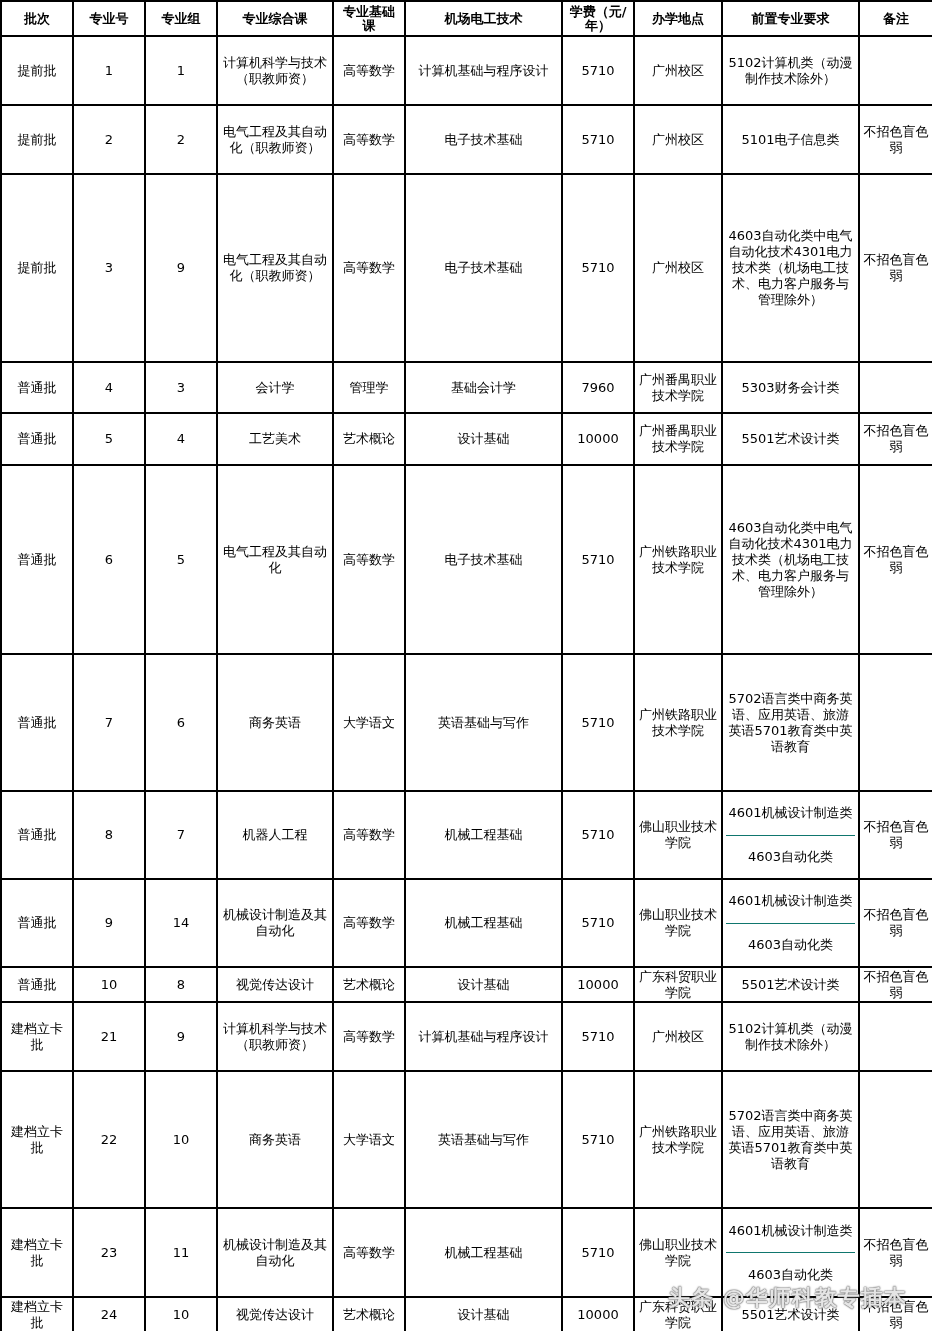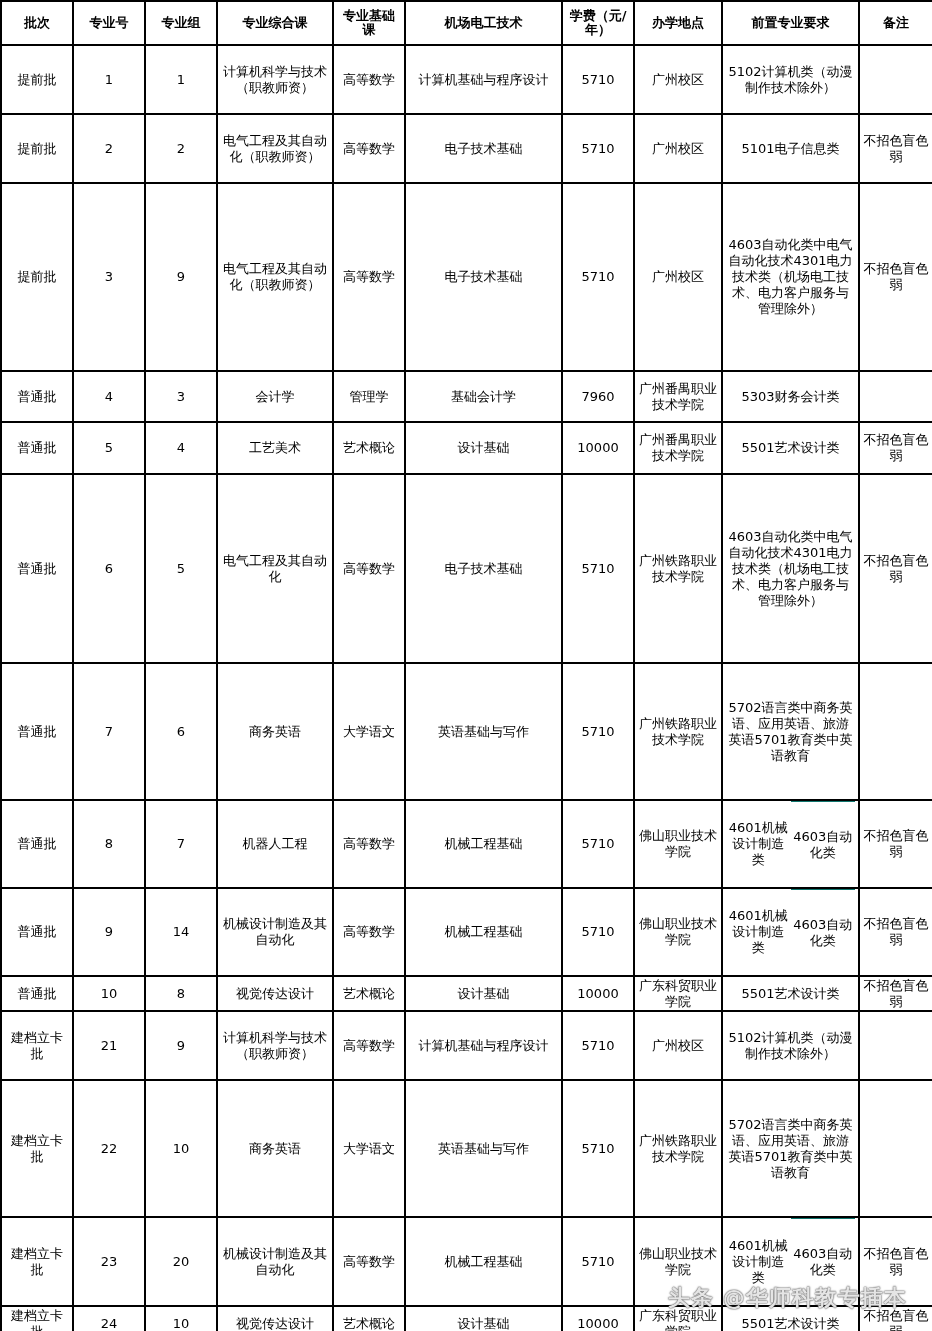--- a/index.html
+++ b/index.html
@@ -1,20 +1,20 @@
 <!DOCTYPE html>
 <html><head>
 <meta charset="utf-8">
 <style>
   html, body { margin: 0; padding: 0; background: #ffffff; }
   body { width: 932px; height: 1331px; overflow: hidden; position: relative; font-family: "DejaVu Sans", "Liberation Sans", sans-serif; color: #000; }
   table.grid { border-collapse: collapse; table-layout: fixed; width: 932px; position: absolute; left: 0; top: 0; }
   table.grid td, table.grid th { border: 2px solid #000; text-align: center; vertical-align: middle; padding: 0 3px; font-size: 13px; line-height: 16px; word-break: break-all; overflow: hidden; }
   table.grid th { font-weight: bold; font-size: 13px; line-height: 14px; }
-  .split { display: flex; flex-direction: row; height: 100%; }
+  .split { display: flex; flex-direction: column; height: 100%; }
   .split > div { flex: 1; display: flex; align-items: center; justify-content: center; }
   .split > div + div { border-top: 1px solid #0f766e; }
   td.splitcell { padding: 0; }
   .watermark { position: absolute; left: 668px; top: 1283px; font-size: 22px; color: rgba(255,255,255,0.85); text-shadow: 0 0 2px #555, 0 0 1px #333; font-weight: bold; letter-spacing: 1px; white-space: nowrap; pointer-events: none; }
 </style>
 </head>
 <body>
 
 <table class="grid">
   <colgroup>
@@ -23,21 +23,21 @@
       <col style="width:72px">
       <col style="width:116px">
       <col style="width:72px">
     <col style="width:157px">
       <col style="width:72px">
       <col style="width:88px">
       <col style="width:137px">
       <col style="width:74px">
   </colgroup>
   <thead>
-    <tr style="height:44px">
+    <tr style="height:35px">
       <th>批次</th>
       <th>专业号</th>
       <th>专业组</th>
       <th>专业综合课</th>
       <th>专业基础课</th>
       <th>机场电工技术</th>
       <th>学费（元/年）</th>
       <th>办学地点</th>
       <th>前置专业要求</th>
       <th>备注</th>
@@ -194,21 +194,21 @@
         <td>大学语文</td>
         <td>英语基础与写作</td>
         <td>5710</td>
         <td>广州铁路职业技术学院</td>
         <td>5702语言类中商务英语、应用英语、旅游英语5701教育类中英语教育</td>
         <td></td>
       </tr>
       <tr style="height: 89px;">
         <td>建档立卡批</td>
         <td>23</td>
-        <td>20</td>
+        <td>11</td>
         <td>机械设计制造及其自动化</td>
         <td>高等数学</td>
         <td>机械工程基础</td>
         <td>5710</td>
         <td>佛山职业技术学院</td>
         <td class="splitcell">
           <div class="split" style="height: 87px;">
             <div>4601机械设计制造类</div>
             <div>4603自动化类</div>
           </div>

